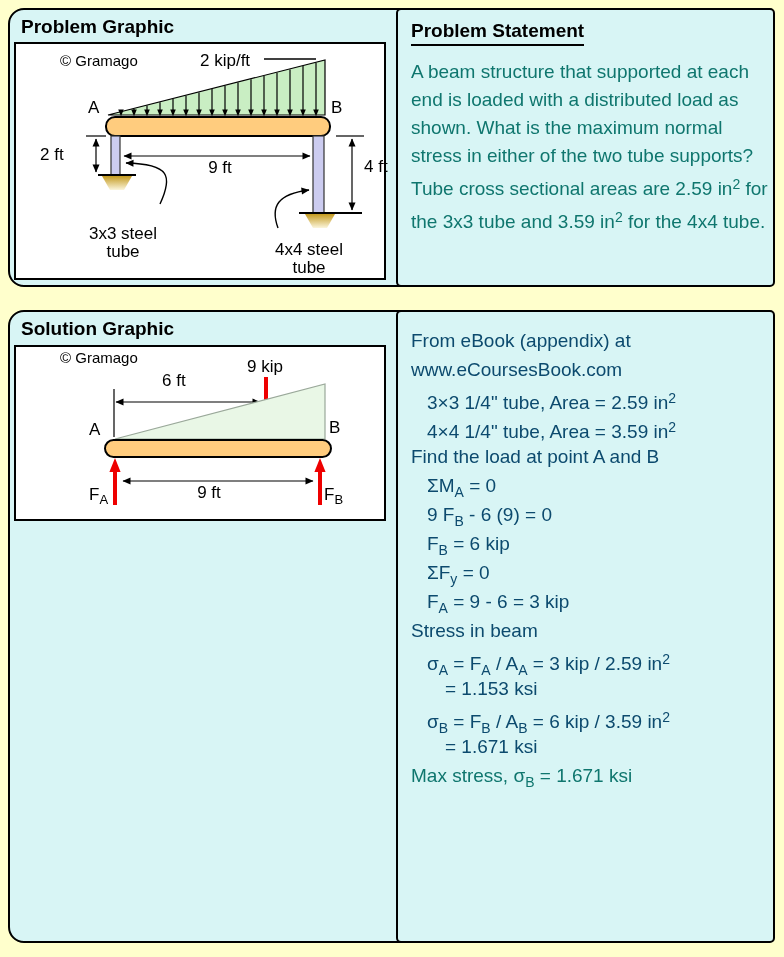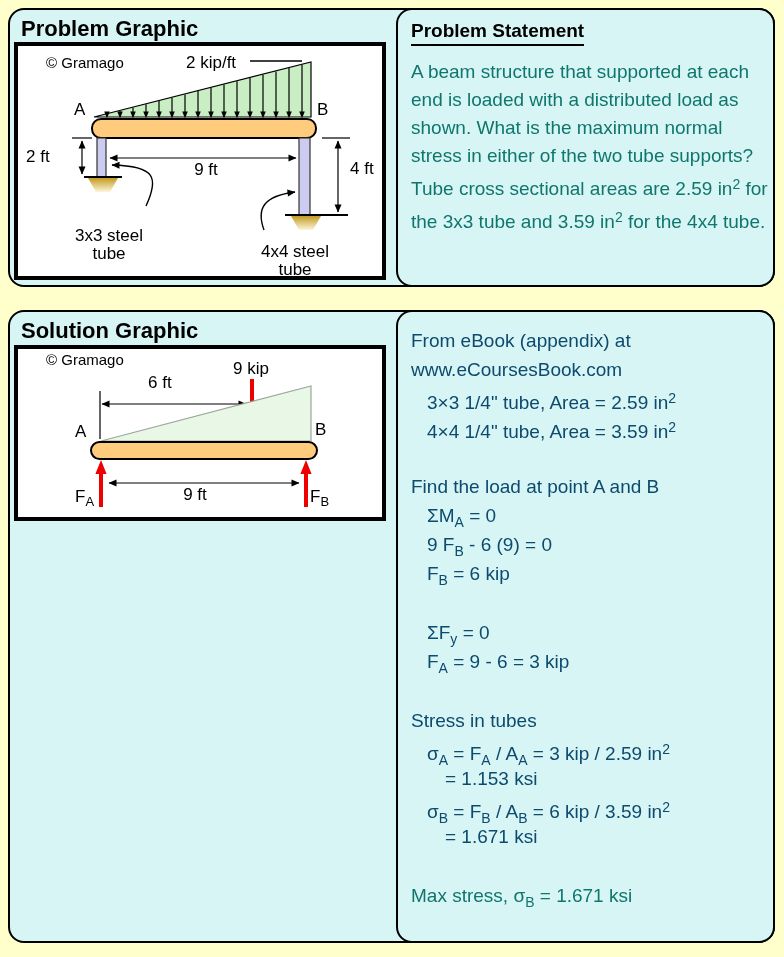--- a/index.html
+++ b/index.html
@@ -10,46 +10,47 @@
   }
   .panel {
     position:absolute; left:8px; width:767px;
     background:#D8F5F5; border:2px solid #000; border-radius:16px;
     box-sizing:border-box;
   }
   .panel-top    { top:8px;   height:279px; }
   .panel-bottom { top:310px; height:633px; }
   .panel-title {
     position:absolute; left:11px; top:6px;
-    font-size:22px; font-weight:bold; color:#000;
+    font-size:19px; font-weight:bold; color:#000;
   }
   .gbox {
-    position:absolute; background:#fff; border:4px solid #000000;
+    position:absolute; background:#fff; border:2px solid #000000;
     box-sizing:border-box;
+    padding-left:16px;
   }
   .gbox1 { left:4px; top:32px; width:372px; height:238px; }
   .gbox2 { left:4px; top:33px; width:372px; height:176px; }
   .gbox svg { display:block; }
   .side-box {
     position:absolute; left:386px; top:-2px; right:-2px; bottom:-2px;
-    background:#D8F5F5; border:2px solid #000; border-radius:16px;
+    background:#D8F5F5; border:2px solid #000; border-radius:5px;
     box-sizing:border-box; padding:8px 10px 8px 13px;
   }
   .side-title { margin:2px 0 0 0; }
   .underlined {
     display:inline-block; border-bottom:2px solid #000; padding-bottom:2px;
     font-size:19px; font-weight:bold; color:#000;
   }
   .statement-text {
     margin:12px 0 0 0; font-size:19px; line-height:28px; color:#0f766e;
     width:358px;
   }
   .steps-lines { margin-top:6px; }
   .step-line { font-size:19px; line-height:29px; height:29px; white-space:nowrap; color:#0c4a6e; }
-  .step-line.gap { margin-top:30px; }
+  .step-line.gap { }
   .step-line.indent-1 { padding-left:16px; }
   .step-line.indent-2 { padding-left:34px; }
   .step-line.red { color:#0f766e; }
   .sub { font-size:14px; vertical-align:-5px; }
   .sup { font-size:14px; vertical-align:6px; }
   svg text { font-family:"Liberation Sans", sans-serif; fill:#000; }
   .svg-label   { font-size:17px; }
   .svg-wm      { font-size:15px; }
   .svg-sub     { font-size:13px; }
 </style>
@@ -201,21 +202,21 @@
           <div class="step-line indent-0"><span>From eBook (appendix) at</span></div>
           <div class="step-line indent-0"><span>www.eCoursesBook.com</span></div>
           <div class="step-line indent-1"><span>3×3 1/4" tube, Area = 2.59 in</span><span class="sup">2</span></div>
           <div class="step-line indent-1"><span>4×4 1/4" tube, Area = 3.59 in</span><span class="sup">2</span></div>
           <div class="step-line indent-0 gap"><span>Find the load at point A and B</span></div>
           <div class="step-line indent-1"><span>ΣM</span><span class="sub">A</span><span> = 0</span></div>
           <div class="step-line indent-1"><span>9 F</span><span class="sub">B</span><span> - 6 (9) = 0</span></div>
           <div class="step-line indent-1"><span>F</span><span class="sub">B</span><span> = 6 kip</span></div>
           <div class="step-line indent-1 gap"><span>ΣF</span><span class="sub">y</span><span> = 0</span></div>
           <div class="step-line indent-1"><span>F</span><span class="sub">A</span><span> = 9 - 6 = 3 kip</span></div>
-          <div class="step-line indent-0 gap"><span>Stress in tubes</span></div>
+          <div class="step-line indent-0 gap"><span>Stress in beam</span></div>
           <div class="step-line indent-1"><span>σ</span><span class="sub">A</span><span> = F</span><span class="sub">A</span><span> / A</span><span class="sub">A</span><span> = 3 kip / 2.59 in</span><span class="sup">2</span></div>
           <div class="step-line indent-2"><span>= 1.153 ksi</span></div>
           <div class="step-line indent-1"><span>σ</span><span class="sub">B</span><span> = F</span><span class="sub">B</span><span> / A</span><span class="sub">B</span><span> = 6 kip / 3.59 in</span><span class="sup">2</span></div>
           <div class="step-line indent-2"><span>= 1.671 ksi</span></div>
           <div class="step-line indent-0 gap red"><span>Max stress, σ</span><span class="sub">B</span><span> = 1.671 ksi</span></div>
         </div>
     </div>
   </section>
 
 </div>

